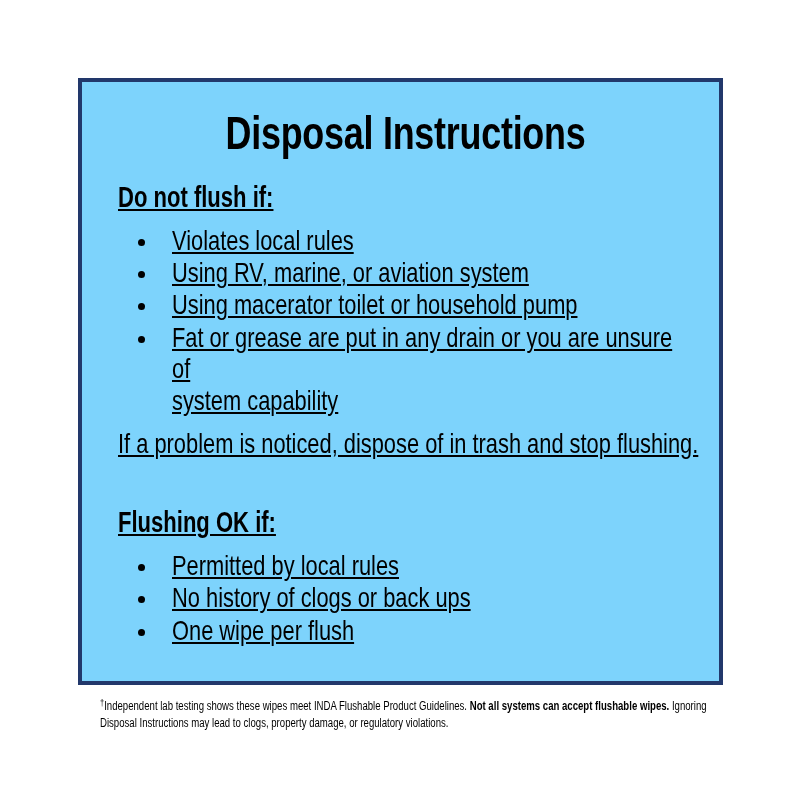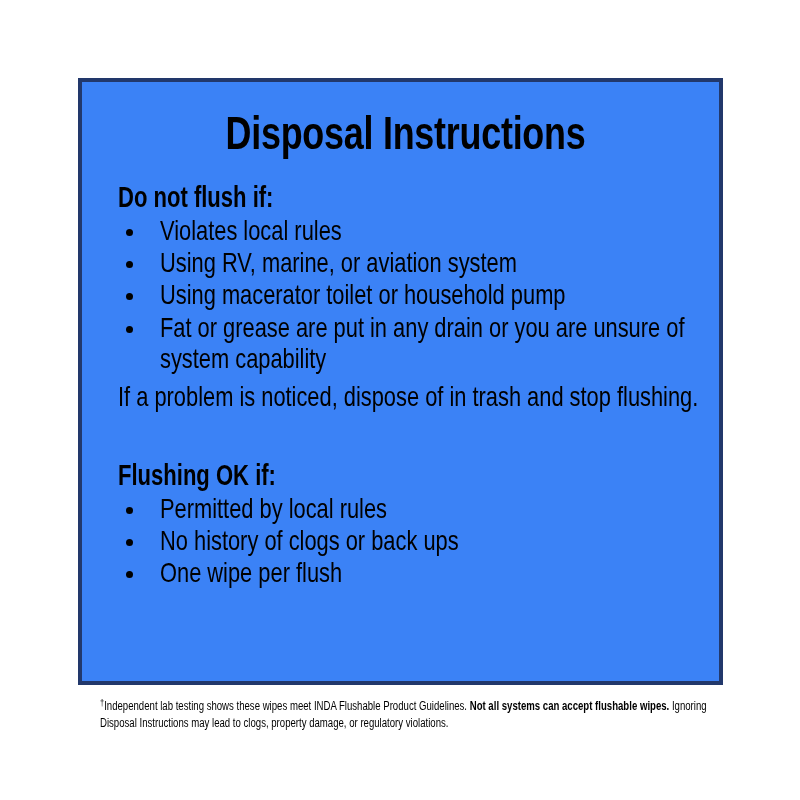--- a/index.html
+++ b/index.html
@@ -17,21 +17,21 @@
 
   
   .label-panel {
     position: absolute;
     left: 78px;
     top: 78px;
     width: 645px;
     height: 607px;
     box-sizing: border-box;
     border: 4px solid #22386B;
-    background: #3b82f6;
+    background: #7dd3fc;
   }
 
   .panel-inner {
     position: absolute;
     left: 0;
     top: 0;
     right: 0;
     bottom: 0;
     padding: 20px 26px 0 36px;
     box-sizing: border-box;
@@ -46,39 +46,40 @@
     letter-spacing: -0.3px;
     transform: scaleX(0.78);
     transform-origin: center top;
     margin: 8px 0 0 0;
     white-space: nowrap;
   }
 
   
   .section {
     margin-top: 26px;
+    text-decoration: underline;
   }
   .section.second {
     margin-top: 48px;
   }
 
   .section-heading {
     font-weight: bold;
     font-size: 29px;
     line-height: 1.06;
     transform: scaleX(0.76);
     transform-origin: left top;
     width: 132%;
     white-space: nowrap;
     margin: 0 0 2px 0;
   }
 
   ul.bullets {
     list-style: none;
-    margin: 0;
+    margin: 12px;
     padding: 0;
   }
 
   ul.bullets li {
     position: relative;
     padding-left: 42px;
     font-size: 28px;
     line-height: 1.12;
     margin-bottom: 1px;
   }

